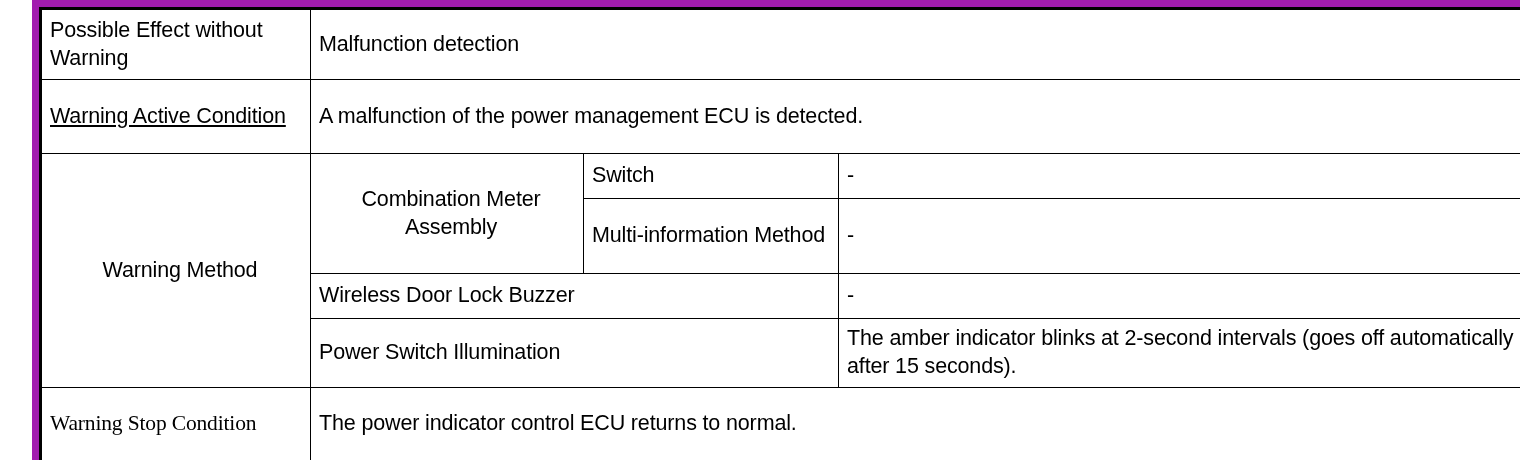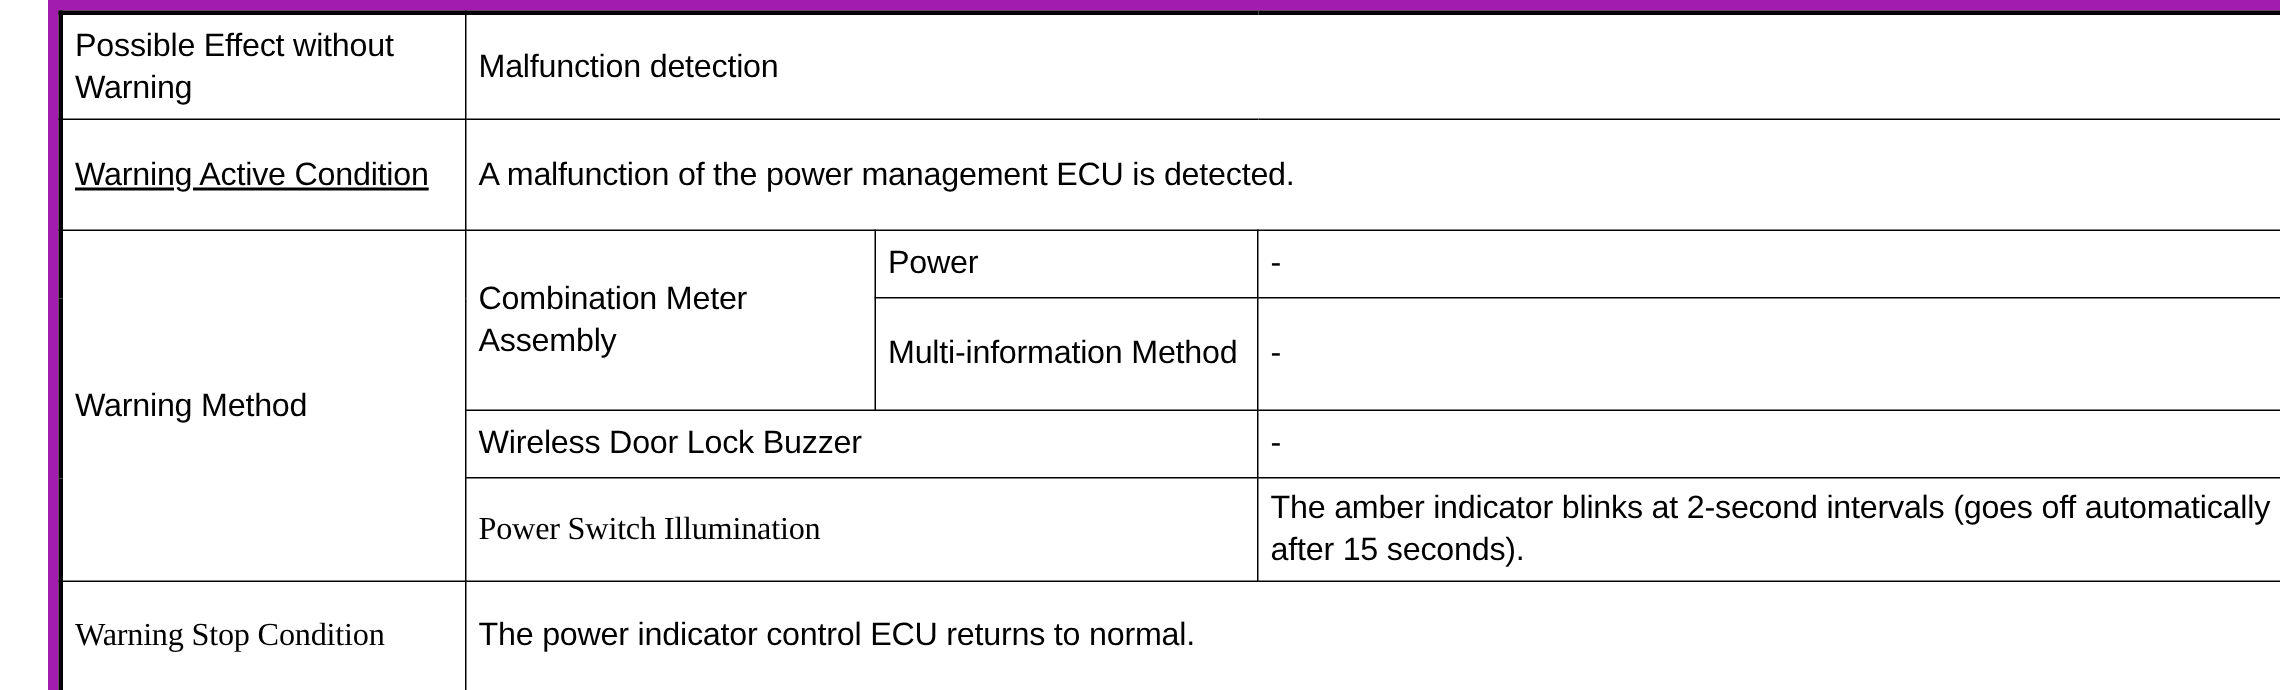--- a/index.html
+++ b/index.html
@@ -52,25 +52,25 @@
   .col-sub     { width: 273px; }
   .col-sub2    { width: 255px; }
   .col-value   { width: 700px; }
 
   
   .r-effect  { height: 69px; }
   .r-active  { height: 73px; text-decoration: underline; }
   .r-buzzer  { height: 44px; }
   .r-multi   { height: 74px; }
   .r-wdl     { height: 44px; }
-  .r-psi     { height: 68px; font-family: Liberation Serif, serif; }
+  .r-psi     { height: 68px; }
   .r-stop    { height: 72px; font-family: Liberation Serif, serif; }
 
   .label-cell { vertical-align: middle; }
-  .merged-label { vertical-align: middle; }
+  .merged-label { vertical-align: middle; text-align: center; }
   .nowrap-pad { padding-left: 10px; }
   .dash { padding-left: 10px; }
 </style>
 </head>
 <body>
 
 <div class="sheet">
 
   <table class="spec">
     <colgroup>
@@ -87,21 +87,21 @@
       </tr>
 
       <tr>
         <td class="label-cell r-active">Warning Active Condition</td>
         <td colspan="3" class="nowrap-pad">A malfunction of the power management ECU is detected.</td>
       </tr>
 
       <tr>
         <td rowspan="4" class="merged-label">Warning Method</td>
         <td rowspan="2" class="merged-label">Combination Meter Assembly</td>
-        <td class="r-buzzer">Power</td>
+        <td class="r-buzzer">Switch</td>
         <td class="dash">-</td>
       </tr>
 
       <tr>
         <td class="r-multi">Multi-information Method</td>
         <td class="dash">-</td>
       </tr>
 
       <tr>
         <td colspan="2" class="r-wdl">Wireless Door Lock Buzzer</td>

